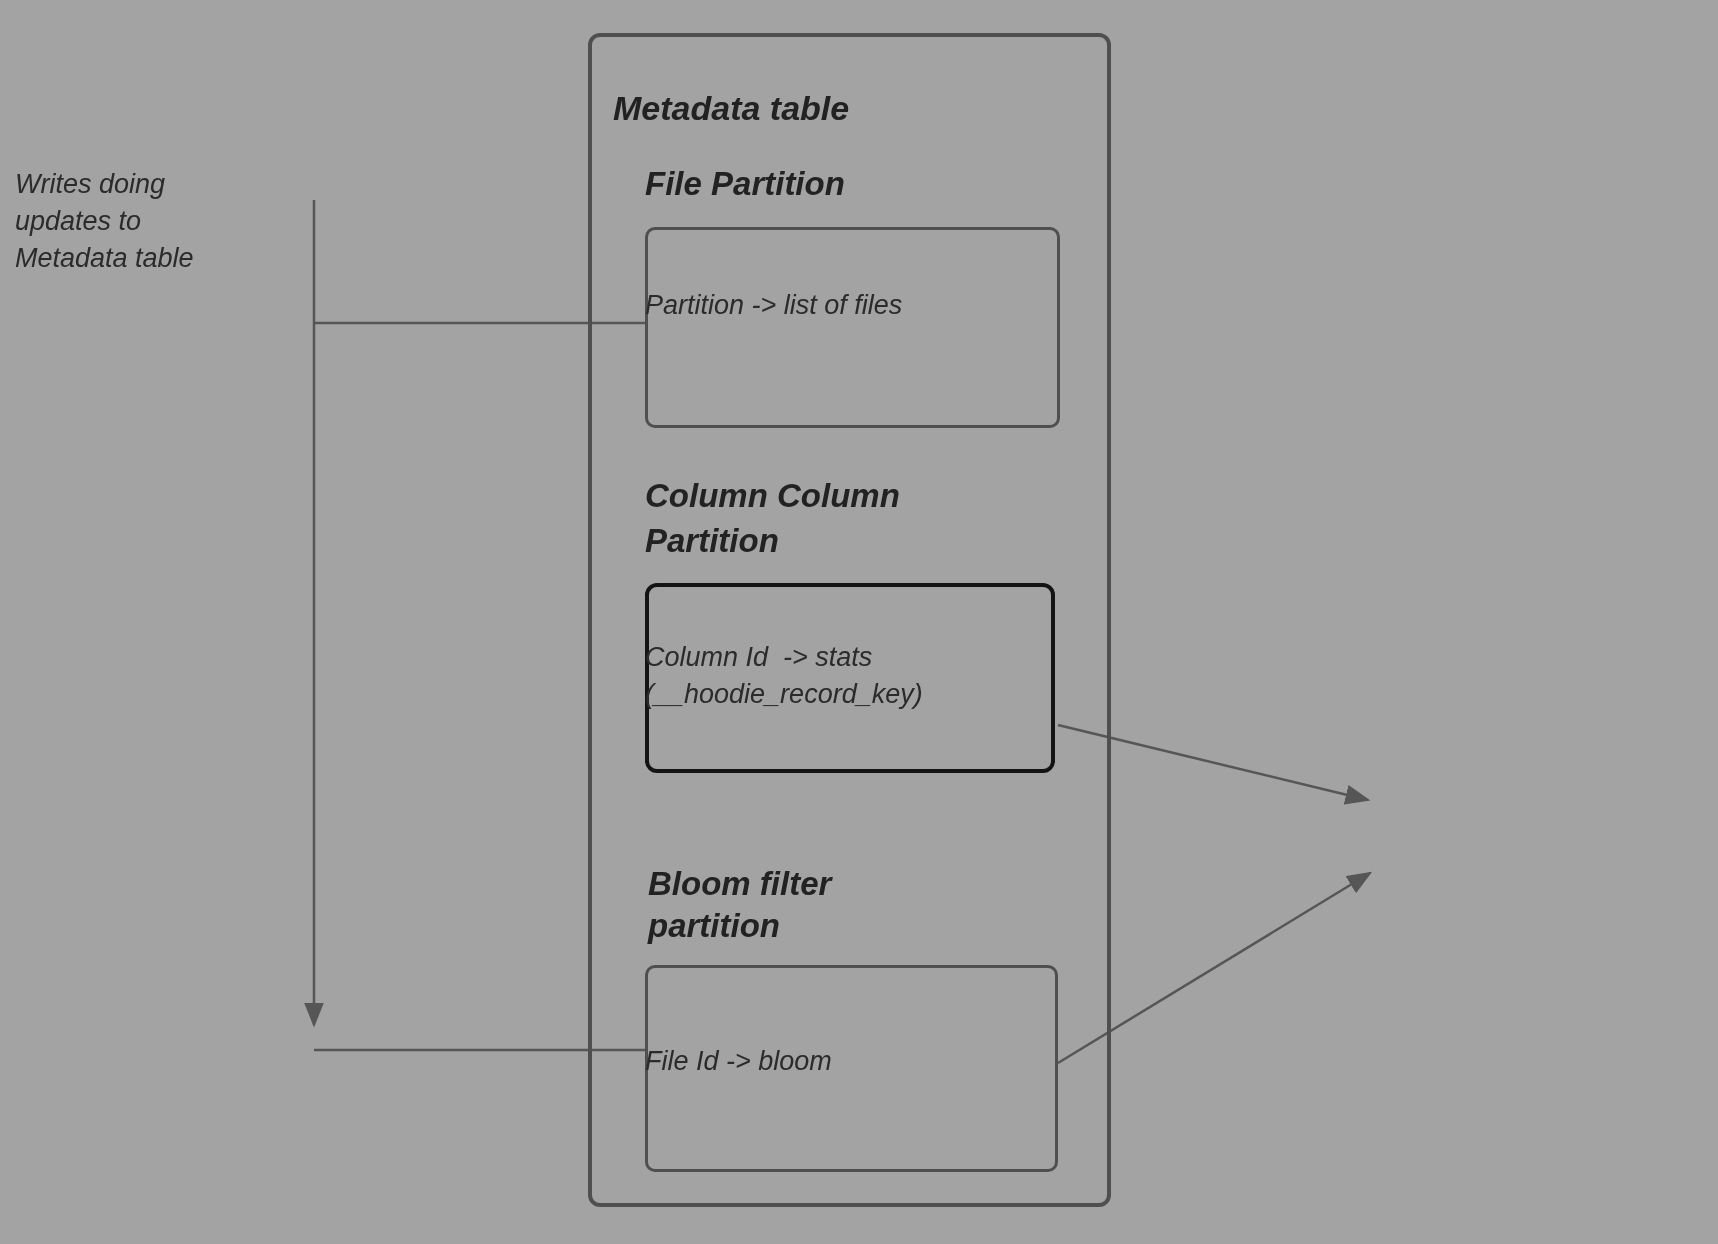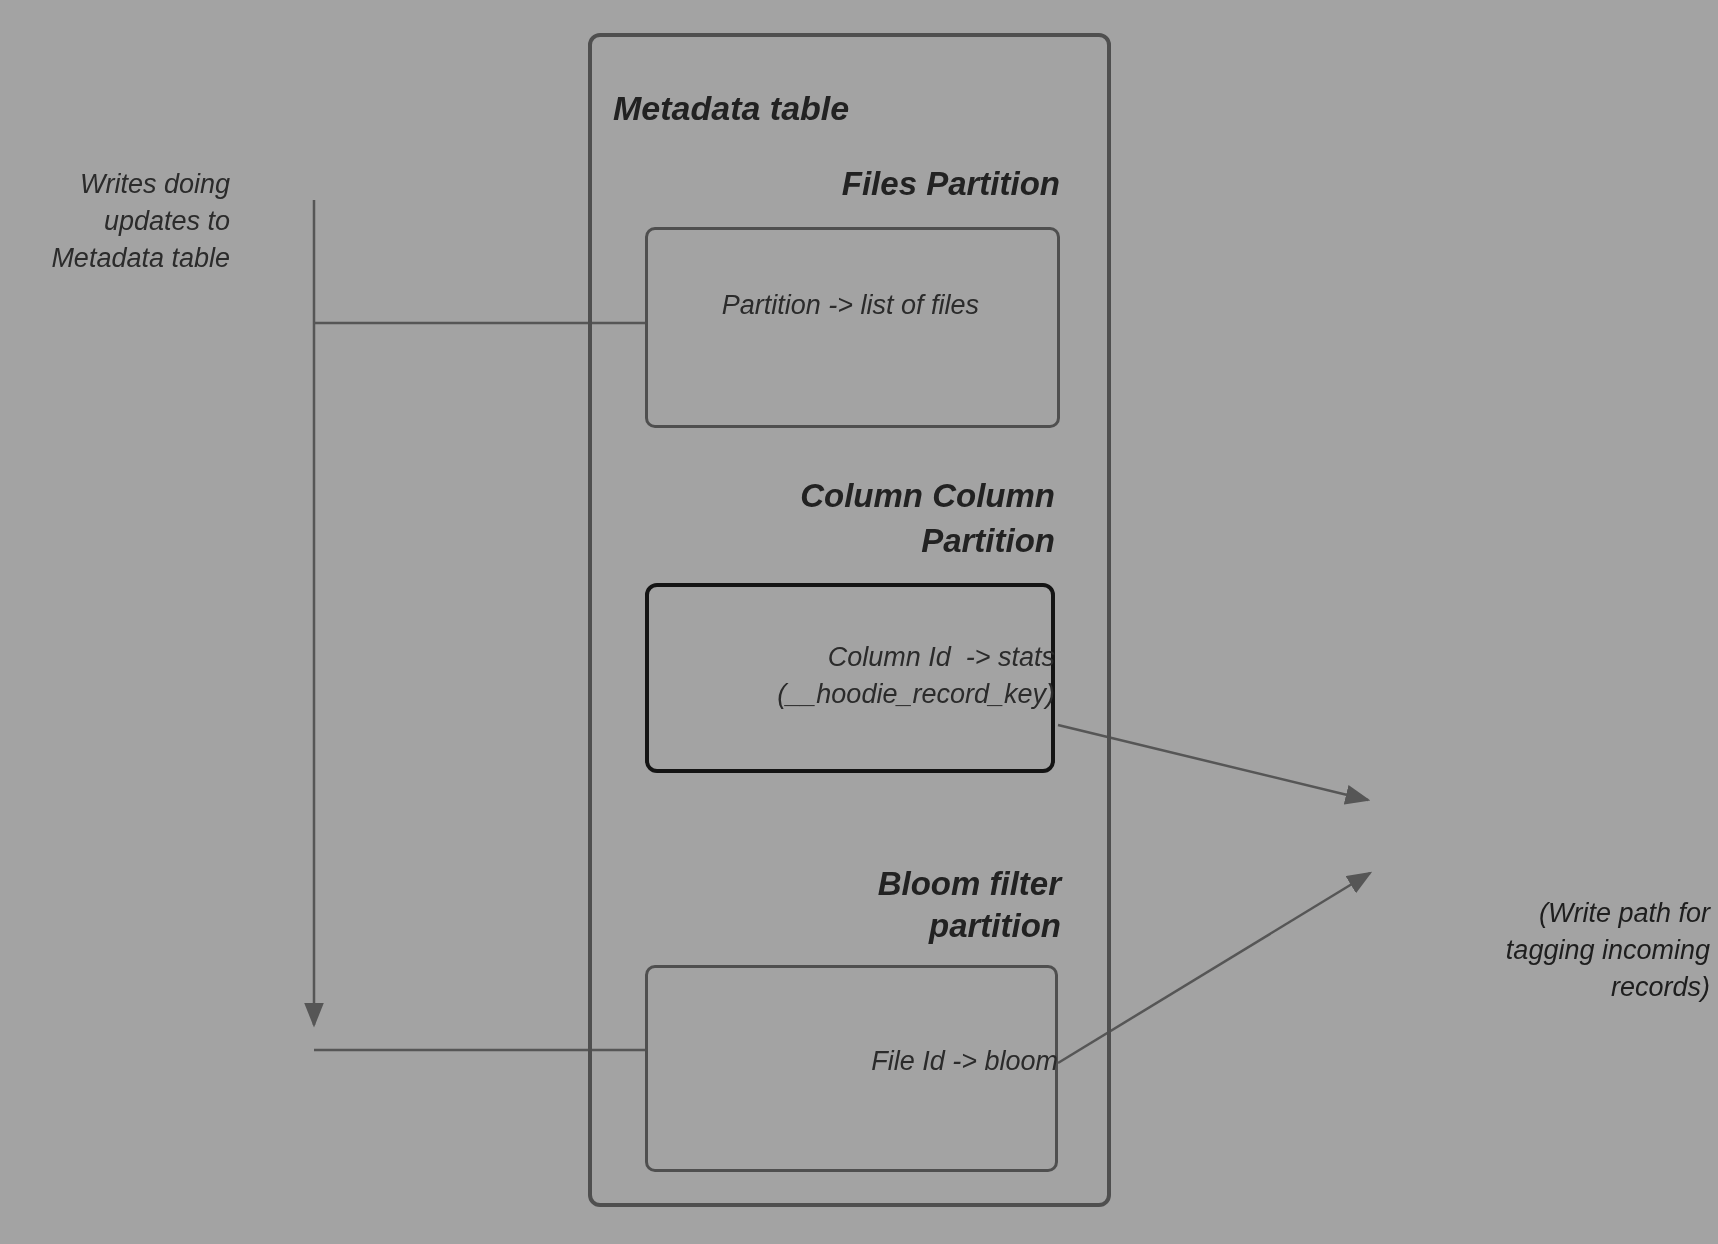--- a/index.html
+++ b/index.html
@@ -58,21 +58,21 @@
     top: 965px;
     width: 413px;
     height: 207px;
     border: 3px solid #4f4f4f;
     border-radius: 10px;
   }
   .txt {
     position: absolute;
     z-index: 3;
     white-space: pre-wrap;
-    text-align: right;
+    text-align: left;
   }
   .heading {
     font-weight: bold;
     font-size: 33px;
     line-height: 44px;
     color: #222222;
   }
   .body-text {
     font-size: 27px;
     line-height: 32px;
@@ -115,35 +115,32 @@
 
     <path d="M1058,725 L1368,800" fill="none" stroke="#565656" stroke-width="2.5" marker-end="url(#arrowhead)"></path>
 
     <path d="M1058,1063 L1370,873" fill="none" stroke="#565656" stroke-width="2.5" marker-end="url(#arrowhead)"></path>
   </svg>
 
   <div class="box outer-box"></div>
 
   <div id="metadata-table-title" class="txt heading">Metadata table</div>
 
-  <div id="files-heading" class="txt heading">Files Partition</div>
+  <div id="files-heading" class="txt heading">File Partition</div>
   <div class="box files-box"></div>
   <div id="files-text" class="txt body-text">Partition -&gt; list of files</div>
 
   <div id="stats-heading" class="txt heading">Column Column
 Partition</div>
   <div class="box stats-box"></div>
   <div id="stats-text" class="txt body-text"><span>Column Id  -&gt; stats</span><br><span>(__hoodie_record_key)</span></div>
 
   <div id="bloom-heading" class="txt heading">Bloom filter
 partition</div>
   <div class="box bloom-box"></div>
   <div id="bloom-text" class="txt body-text">File Id -&gt; bloom</div>
 
   <div id="left-note" class="txt">Writes doing
 updates to
 Metadata table</div>
 
-  <div id="metadata-index-note" class="txt">(Write path for
-tagging incoming
-records)</div>
 
 </div>
 
 </body></html>

